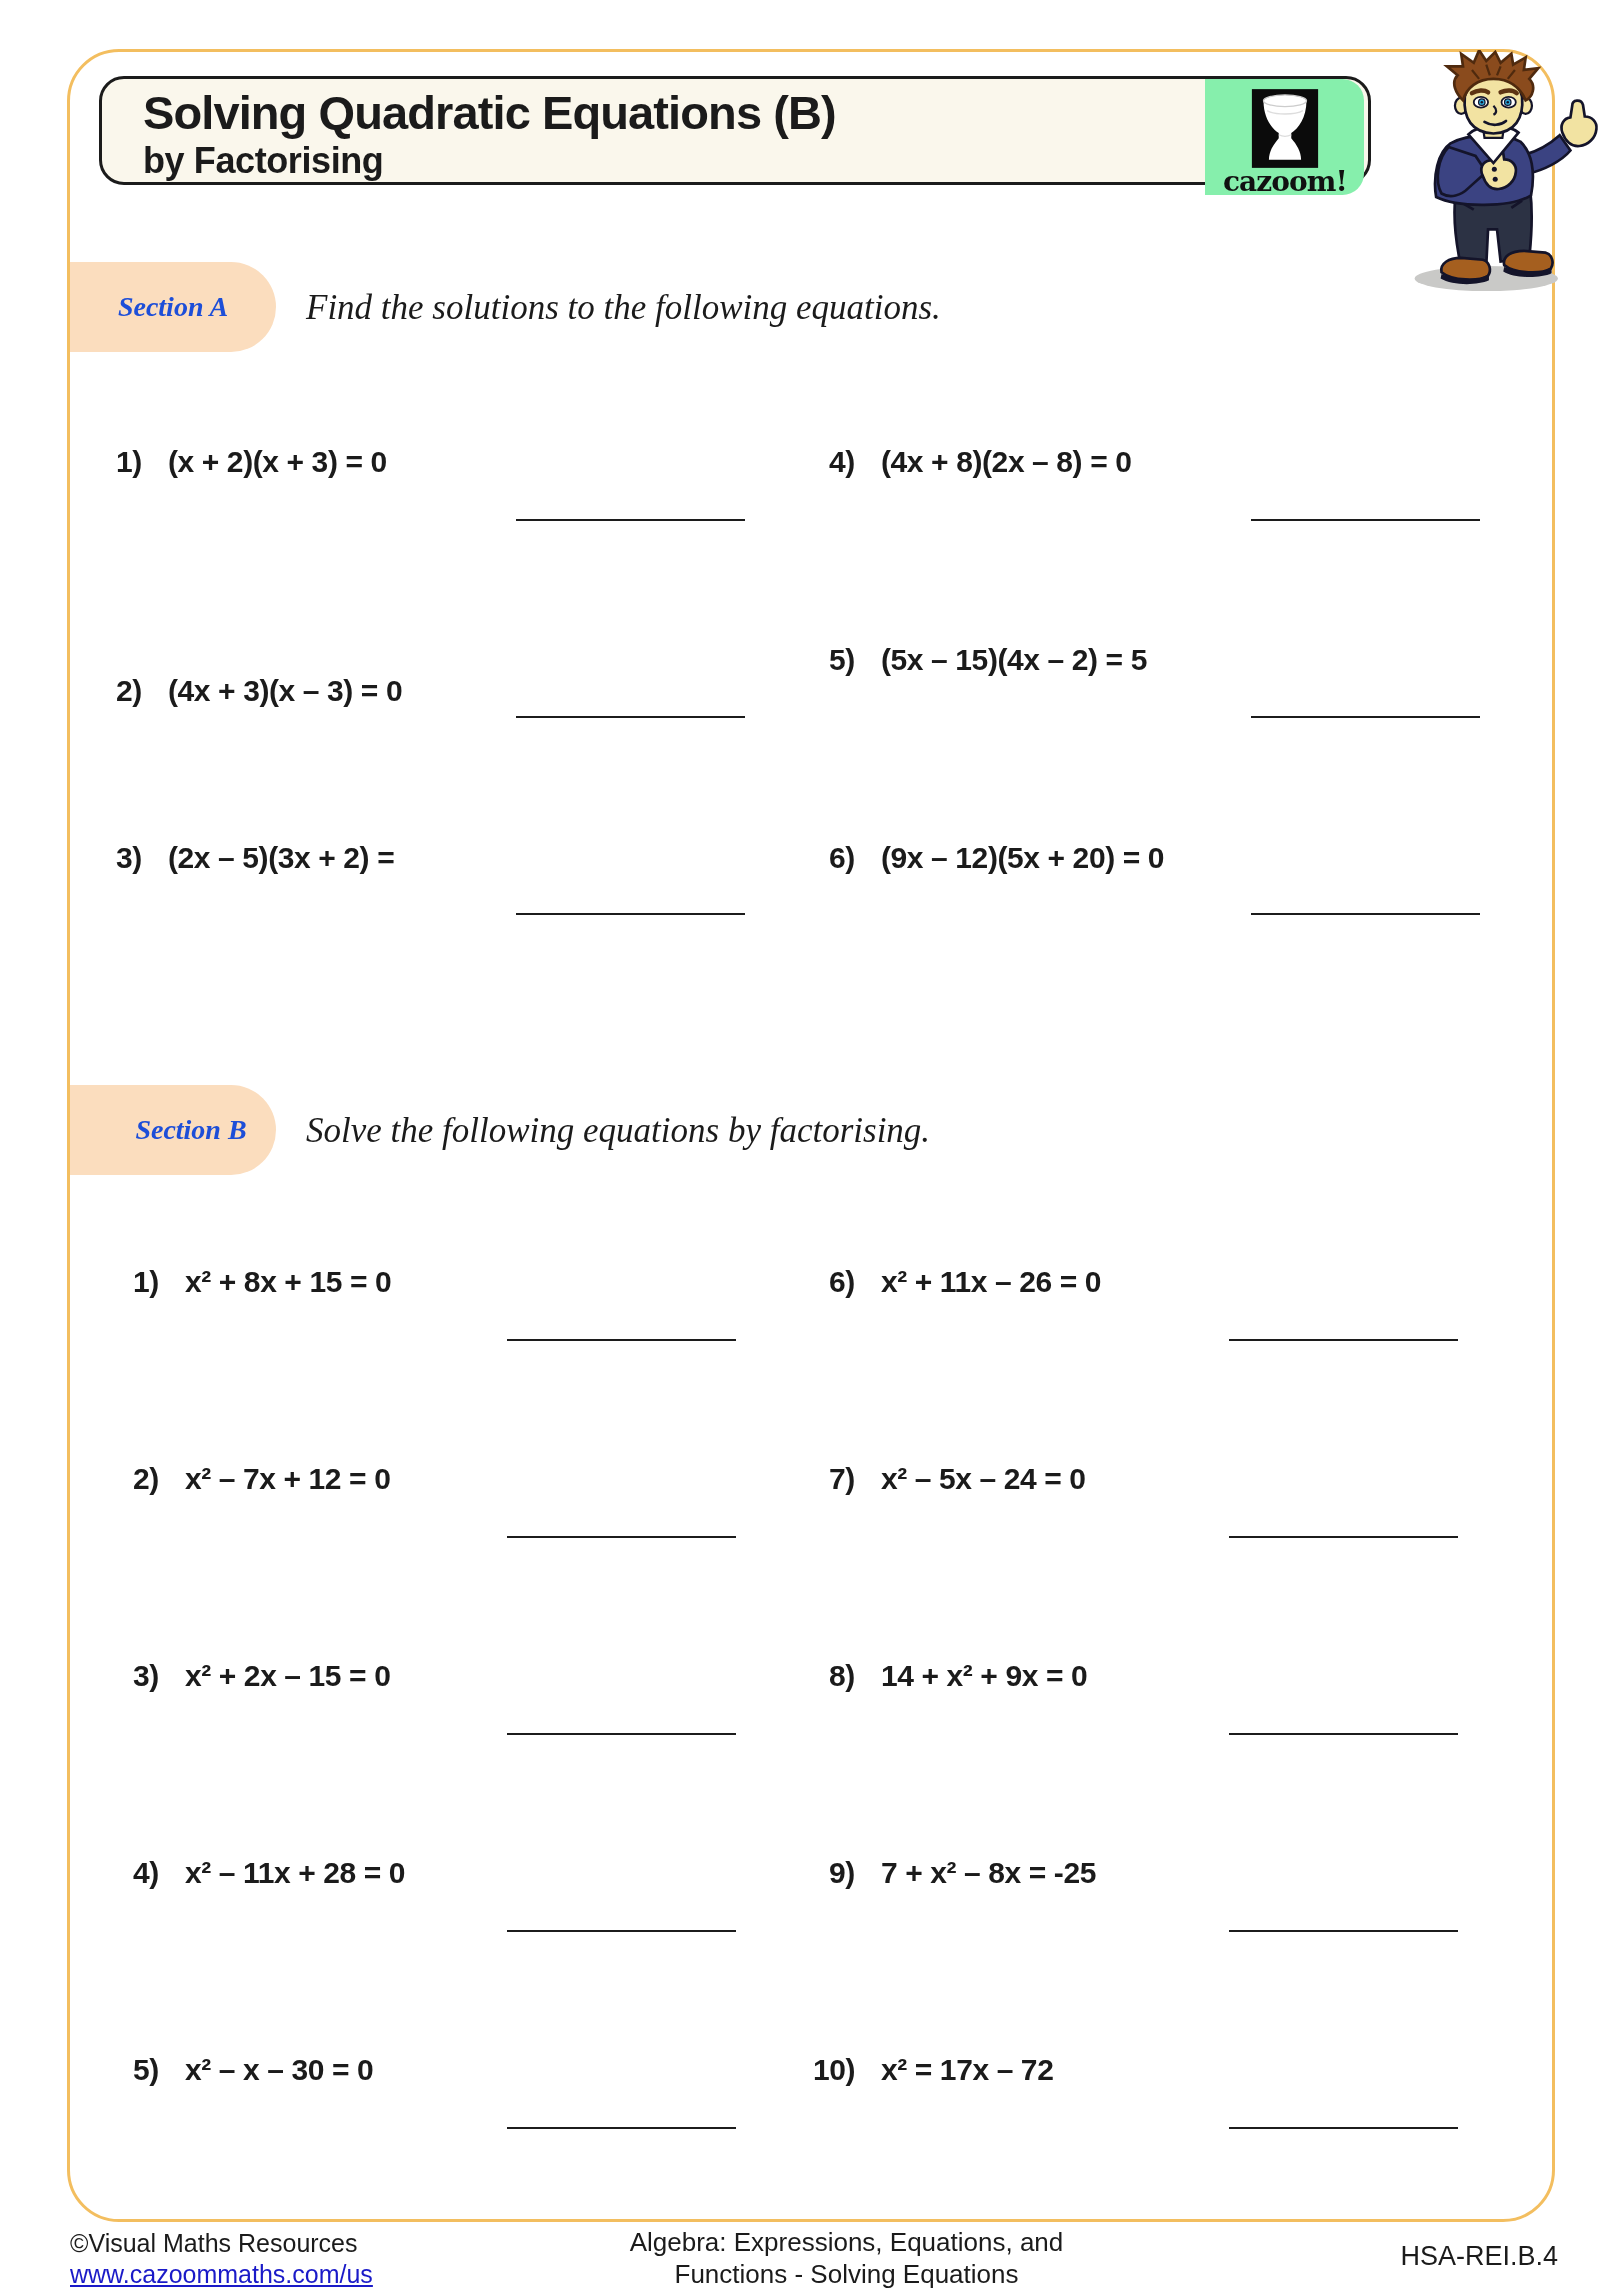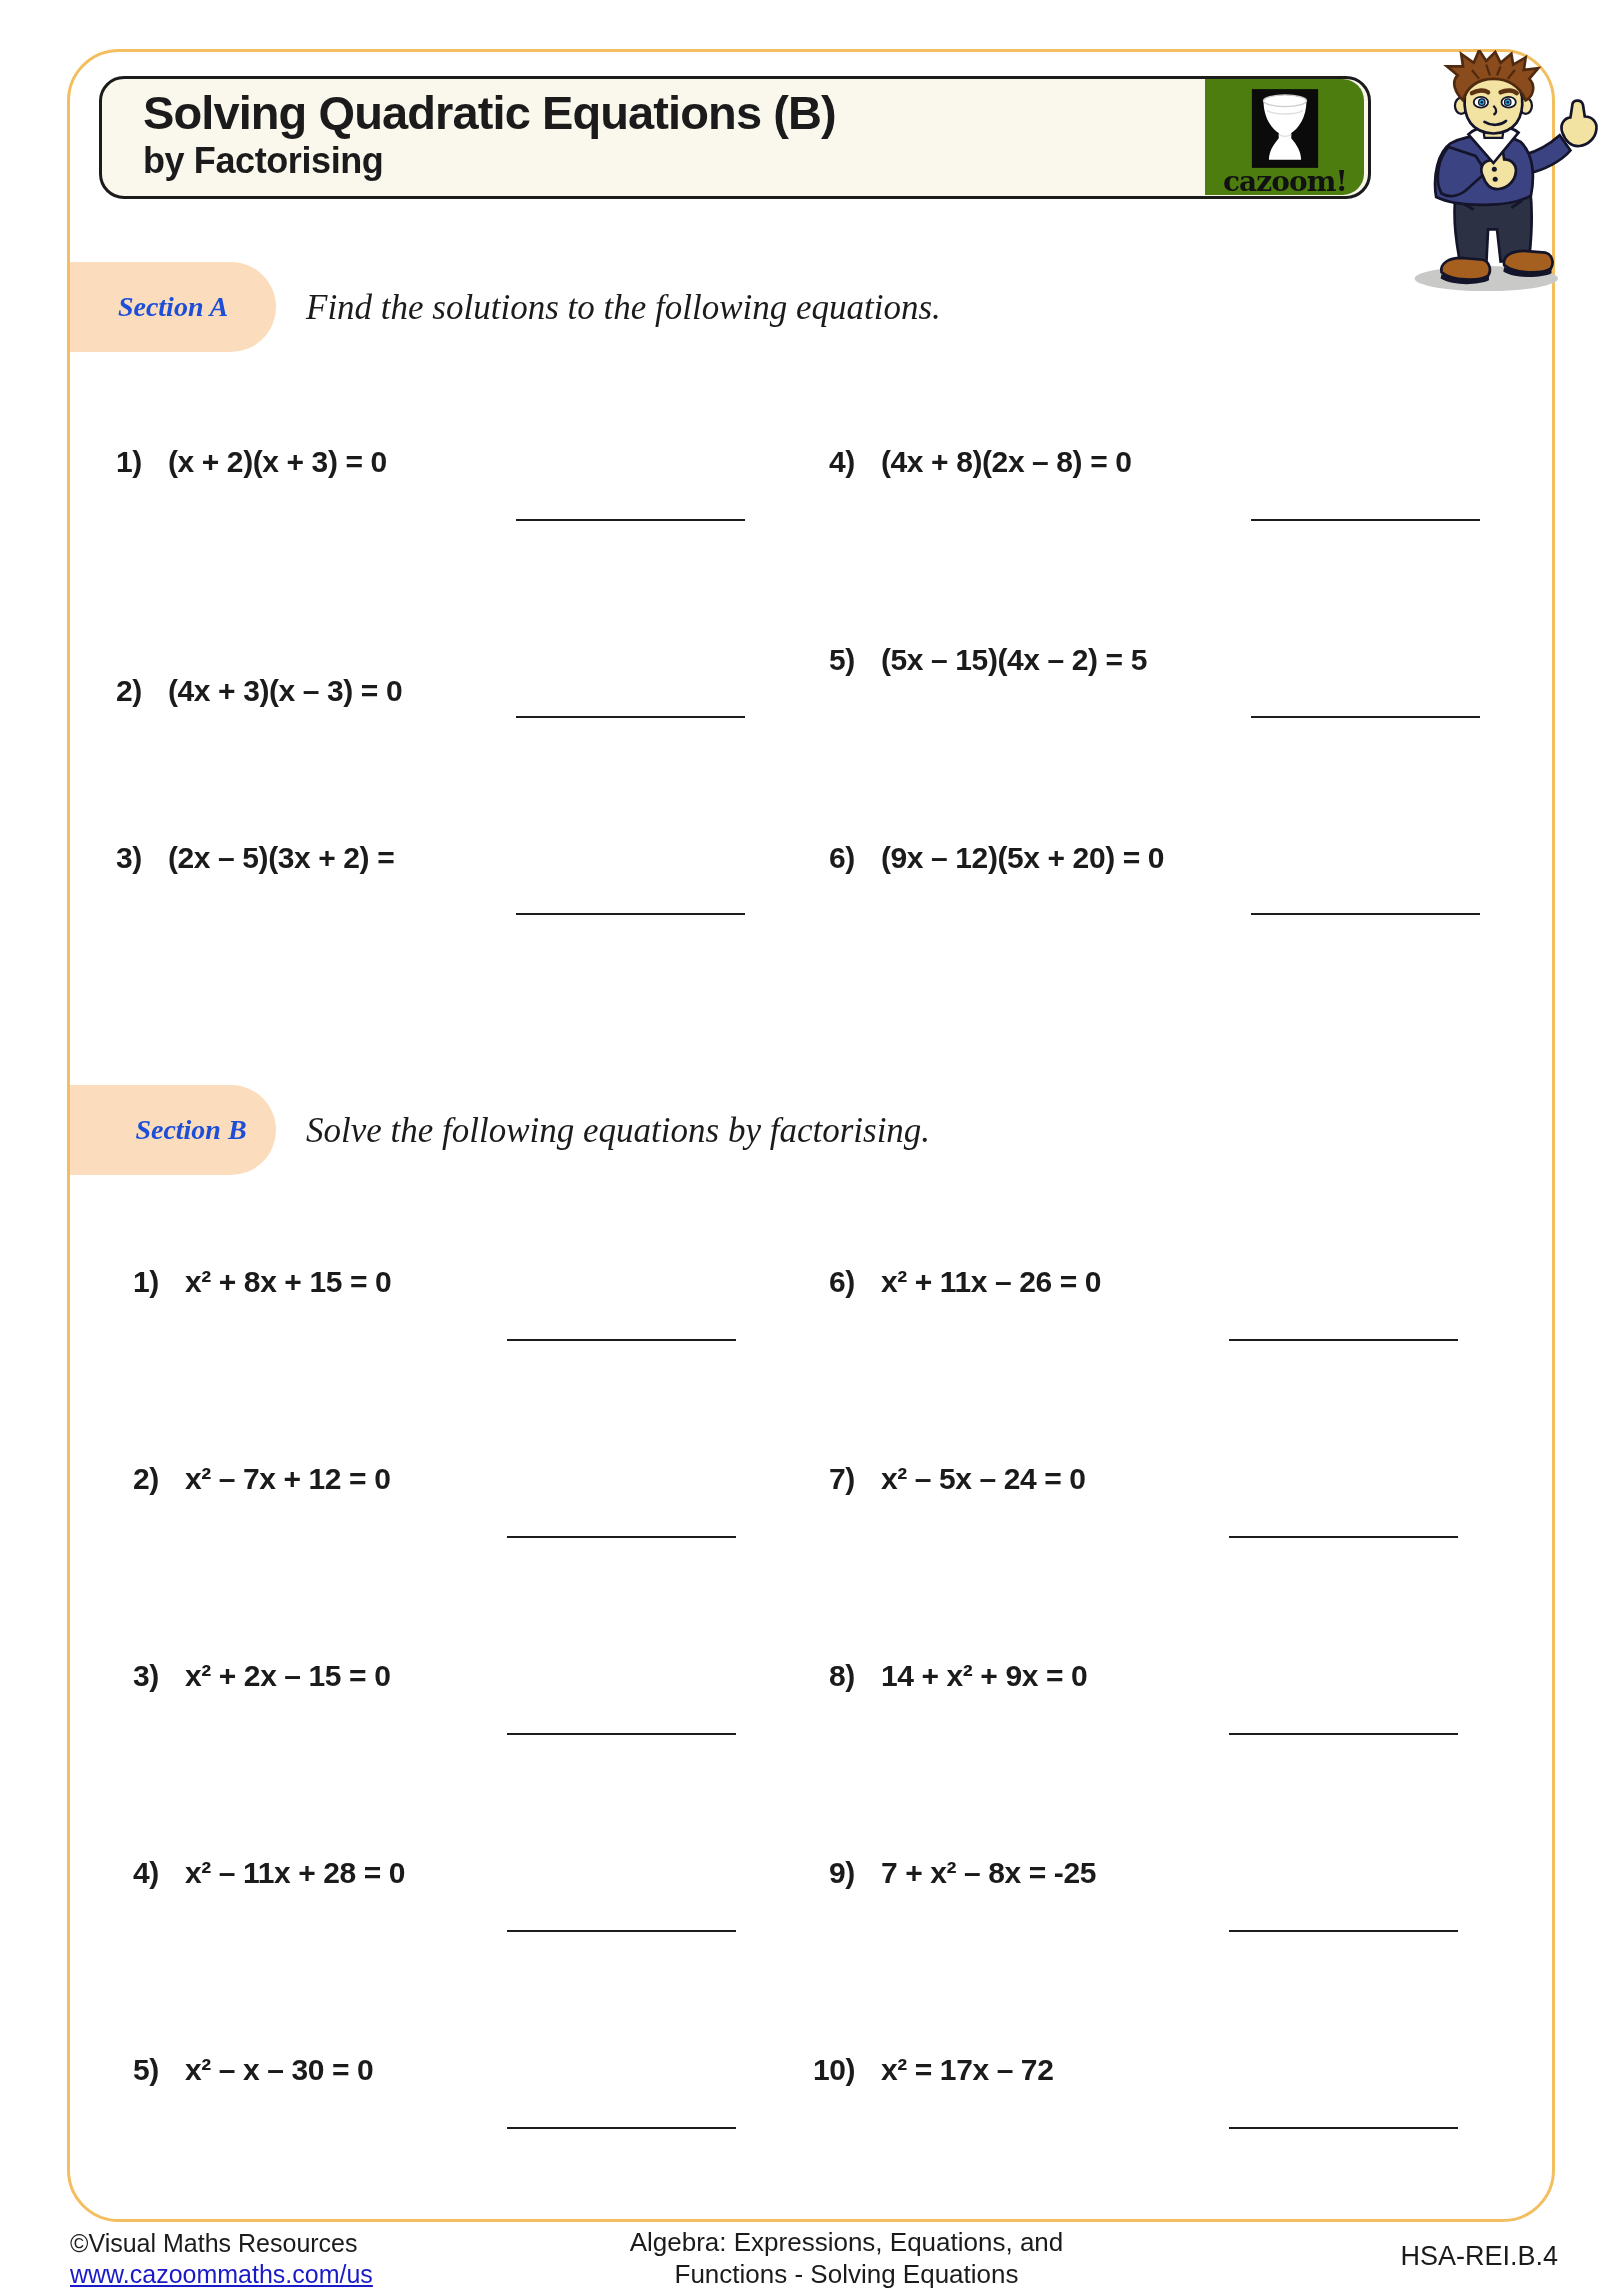--- a/index.html
+++ b/index.html
@@ -17,39 +17,39 @@
     position: absolute;
     left: 67px; top: 49px;
     width: 1488px; height: 2173px;
     border: 3.6px solid #F3BE5F;
     border-radius: 52px;
     z-index: 1;
   }
   .title-box {
     position: absolute;
     left: 99px; top: 76px;
-    width: 1272px; height: 123px;
+    width: 1272px; height: 109px;
     background: #FAF7EC;
     border: 3.6px solid #1b1b1b;
     border-radius: 25px;
     z-index: 2;
   }
   .title-text { position: absolute; left: 41px; top: 7.2px; }
   .title-main {
     font-size: 47px; font-weight: bold; letter-spacing: -0.9px;
     line-height: 54px; white-space: nowrap;
   }
   .title-sub {
     font-size: 36px; font-weight: bold; letter-spacing: -0.4px;
     line-height: 41px; white-space: nowrap;
   }
   .logo-block {
     position: absolute; right: 3.6px; top: 0;
     width: 159px; height: 116px;
-    background: #4d7c0f;
+    background: #86efac;
     border-radius: 0 21.5px 21.5px 0;
     text-align: center; z-index: 3;
   }
   .logo-square { display: block; margin: 9.9px auto 0 auto; }
   .logo-text {
     font-family: "DejaVu Serif", serif;
     font-weight: bold; font-size: 28px; line-height: 27px;
     letter-spacing: -0.9px; color: #111111;
   }
   .character { position: absolute; left: 1386px; top: 50px; z-index: 4; }

